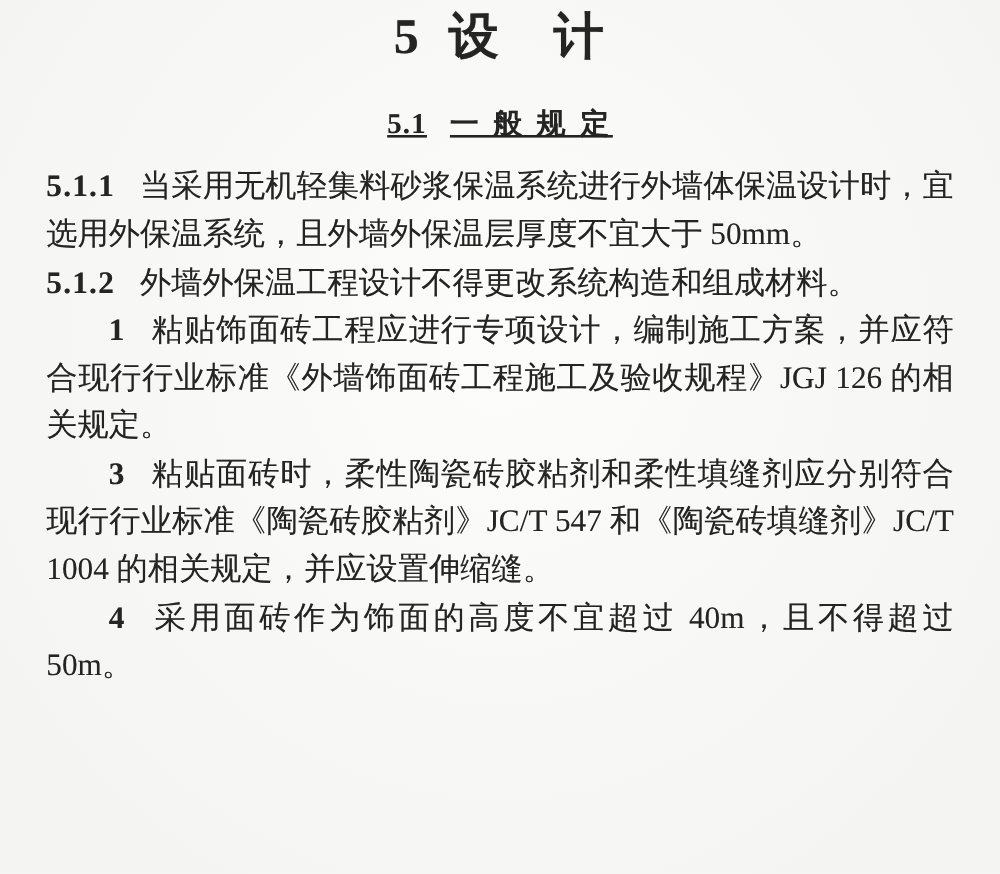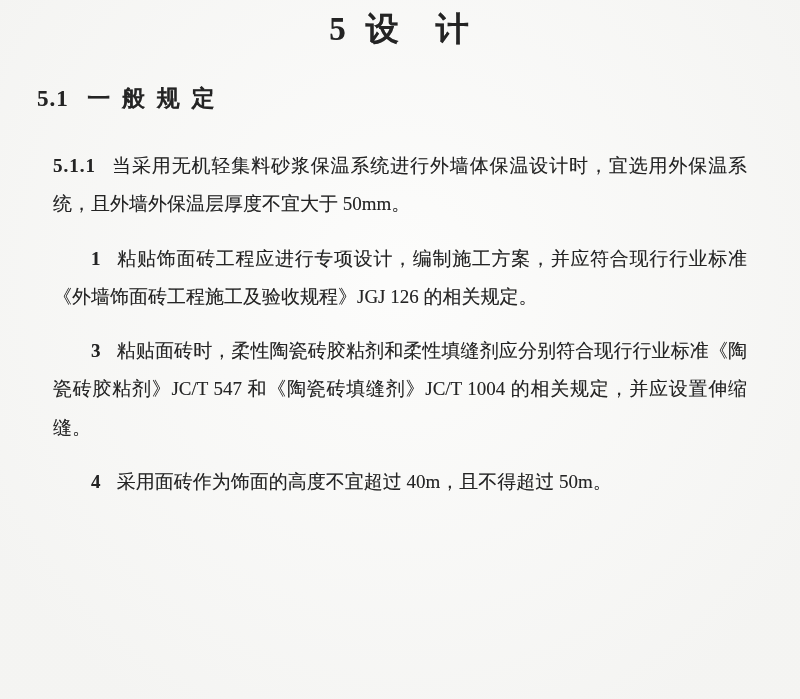--- a/index.html
+++ b/index.html
@@ -21,49 +21,51 @@
     padding: 0 37px;
     background:
       radial-gradient(ellipse at 50% 40%, rgba(255,255,255,0.55), rgba(0,0,0,0.018) 85%),
       #f9f9f7;
   }
   
   .chapter-title {
     margin: 0;
     padding-top: 9px;
     text-align: center;
-    font-size: 33px;
+    font-size: 40px;
     line-height: 40px;
     font-weight: bold;
     letter-spacing: 2px;
     text-shadow: 0 0 0.6px rgba(40,40,40,0.45);
   }
   .chapter-title .num {
     margin-right: 0.55em;
   }
   
   .section-title {
     margin: 0;
     padding-top: 36px;
+    text-align: center;
     font-size: 23px;
     line-height: 28px;
     font-weight: bold;
     letter-spacing: 3px;
     text-shadow: 0 0 0.5px rgba(40,40,40,0.4);
+    text-decoration: underline;
   }
   .section-title .num {
     margin-right: 0.8em;
     letter-spacing: 1px;
   }
   .body-text {
     padding-top: 18px;
   }
   p.clause, p.subitem {
-    margin: 16px;
-    font-size: 19px;
+    margin: 0;
+    font-size: 25px;
     line-height: 38.3px;
     text-align: justify;
     text-shadow: 0 0 0.5px rgba(40,40,40,0.35);
     font-family: Liberation Serif, serif;
   }
   p.subitem {
     text-indent: 2em;
   }
   .cnum {
     font-weight: bold;
@@ -81,20 +83,21 @@
 <div class="page">
 
   <h1 class="chapter-title"><span class="num">5</span><span>设　计</span></h1>
 
   <h2 class="section-title"><span class="num">5.1</span><span>一 般 规 定</span></h2>
 
   <div class="body-text">
 
     <p class="clause"><span class="cnum">5.1.1</span><span>当采用无机轻集料砂浆保温系统进行外墙体保温设计时，宜选用外保温系统，且外墙外保温层厚度不宜大于 50mm。</span></p>
 
+    <p class="clause"><span class="cnum">5.1.2</span><span>外墙外保温工程设计不得更改系统构造和组成材料。</span></p>
 
 
     <p class="subitem"><span class="inum">1</span><span>粘贴饰面砖工程应进行专项设计，编制施工方案，并应符合现行行业标准《外墙饰面砖工程施工及验收规程》JGJ 126 的相关规定。</span></p>
 
 
     <p class="subitem"><span class="inum">3</span><span>粘贴面砖时，柔性陶瓷砖胶粘剂和柔性填缝剂应分别符合现行行业标准《陶瓷砖胶粘剂》JC/T 547 和《陶瓷砖填缝剂》JC/T 1004 的相关规定，并应设置伸缩缝。</span></p>
 
     <p class="subitem"><span class="inum">4</span><span>采用面砖作为饰面的高度不宜超过 40m，且不得超过 50m。</span></p>
 
   </div>

